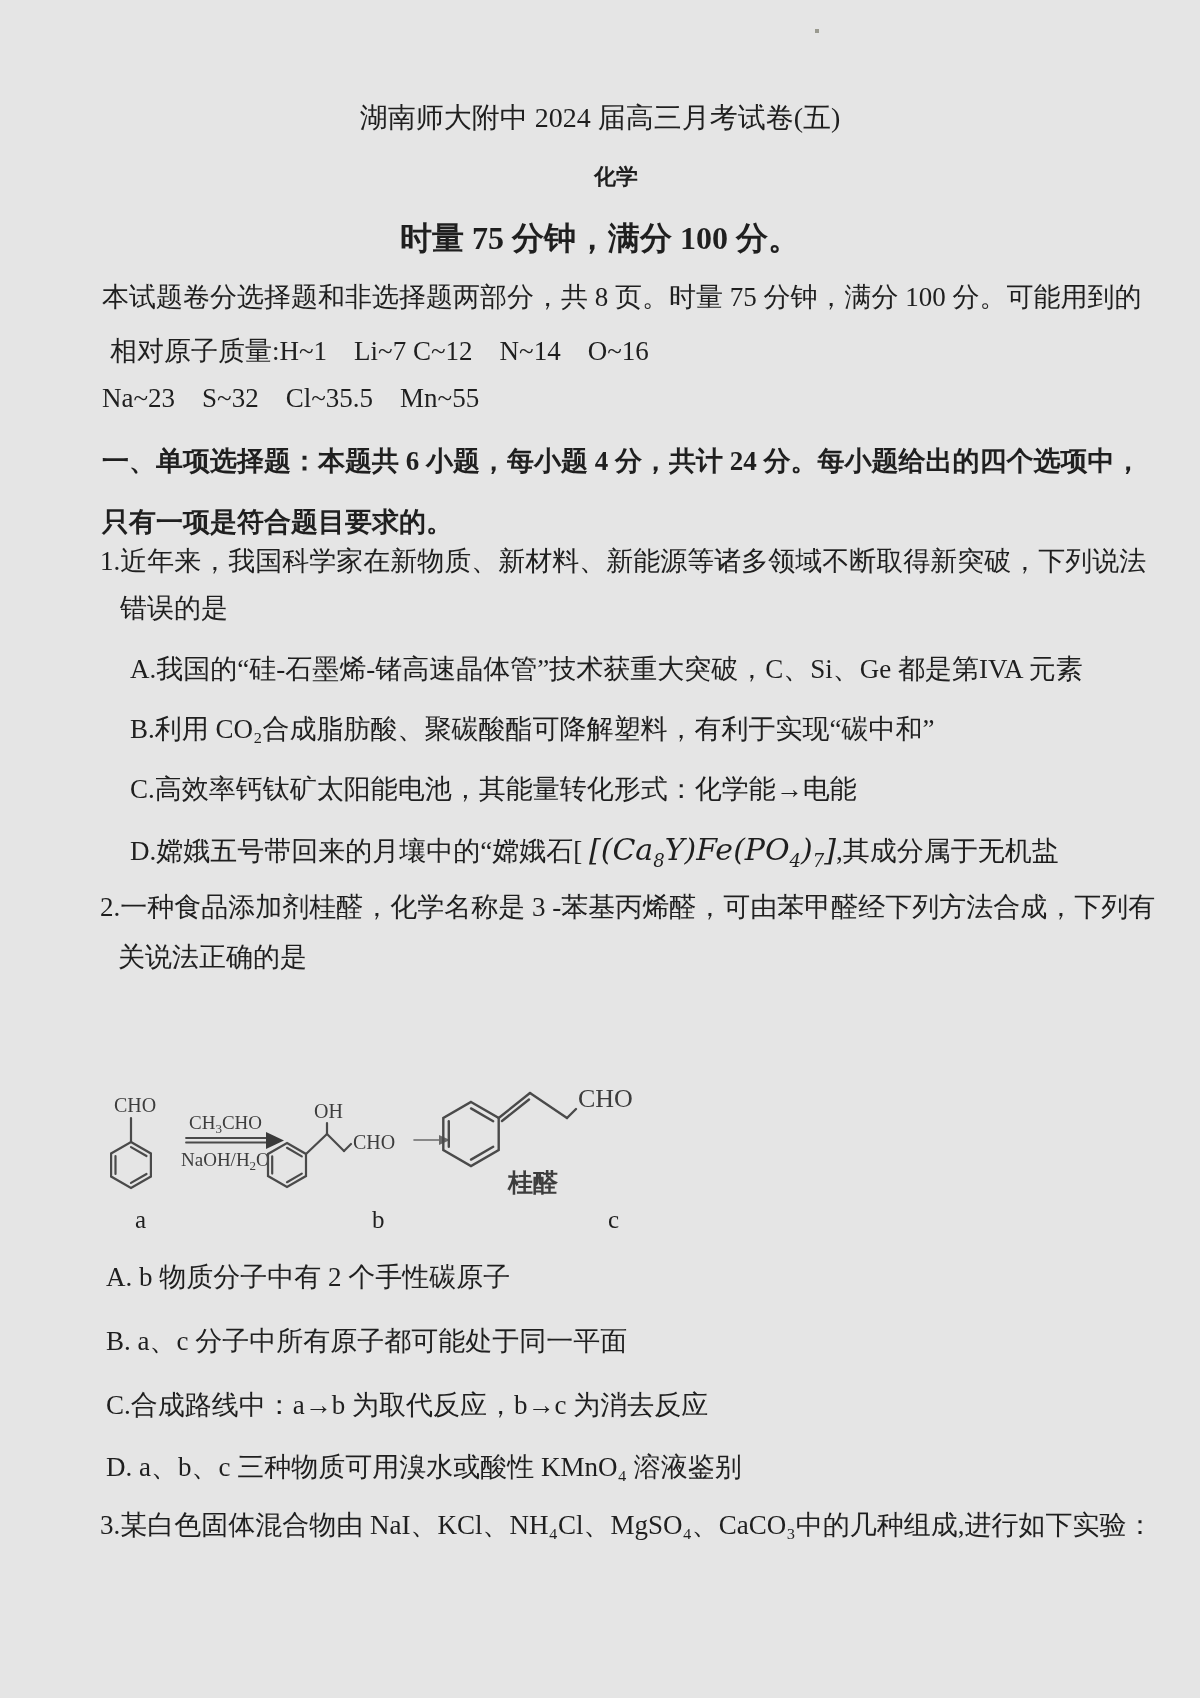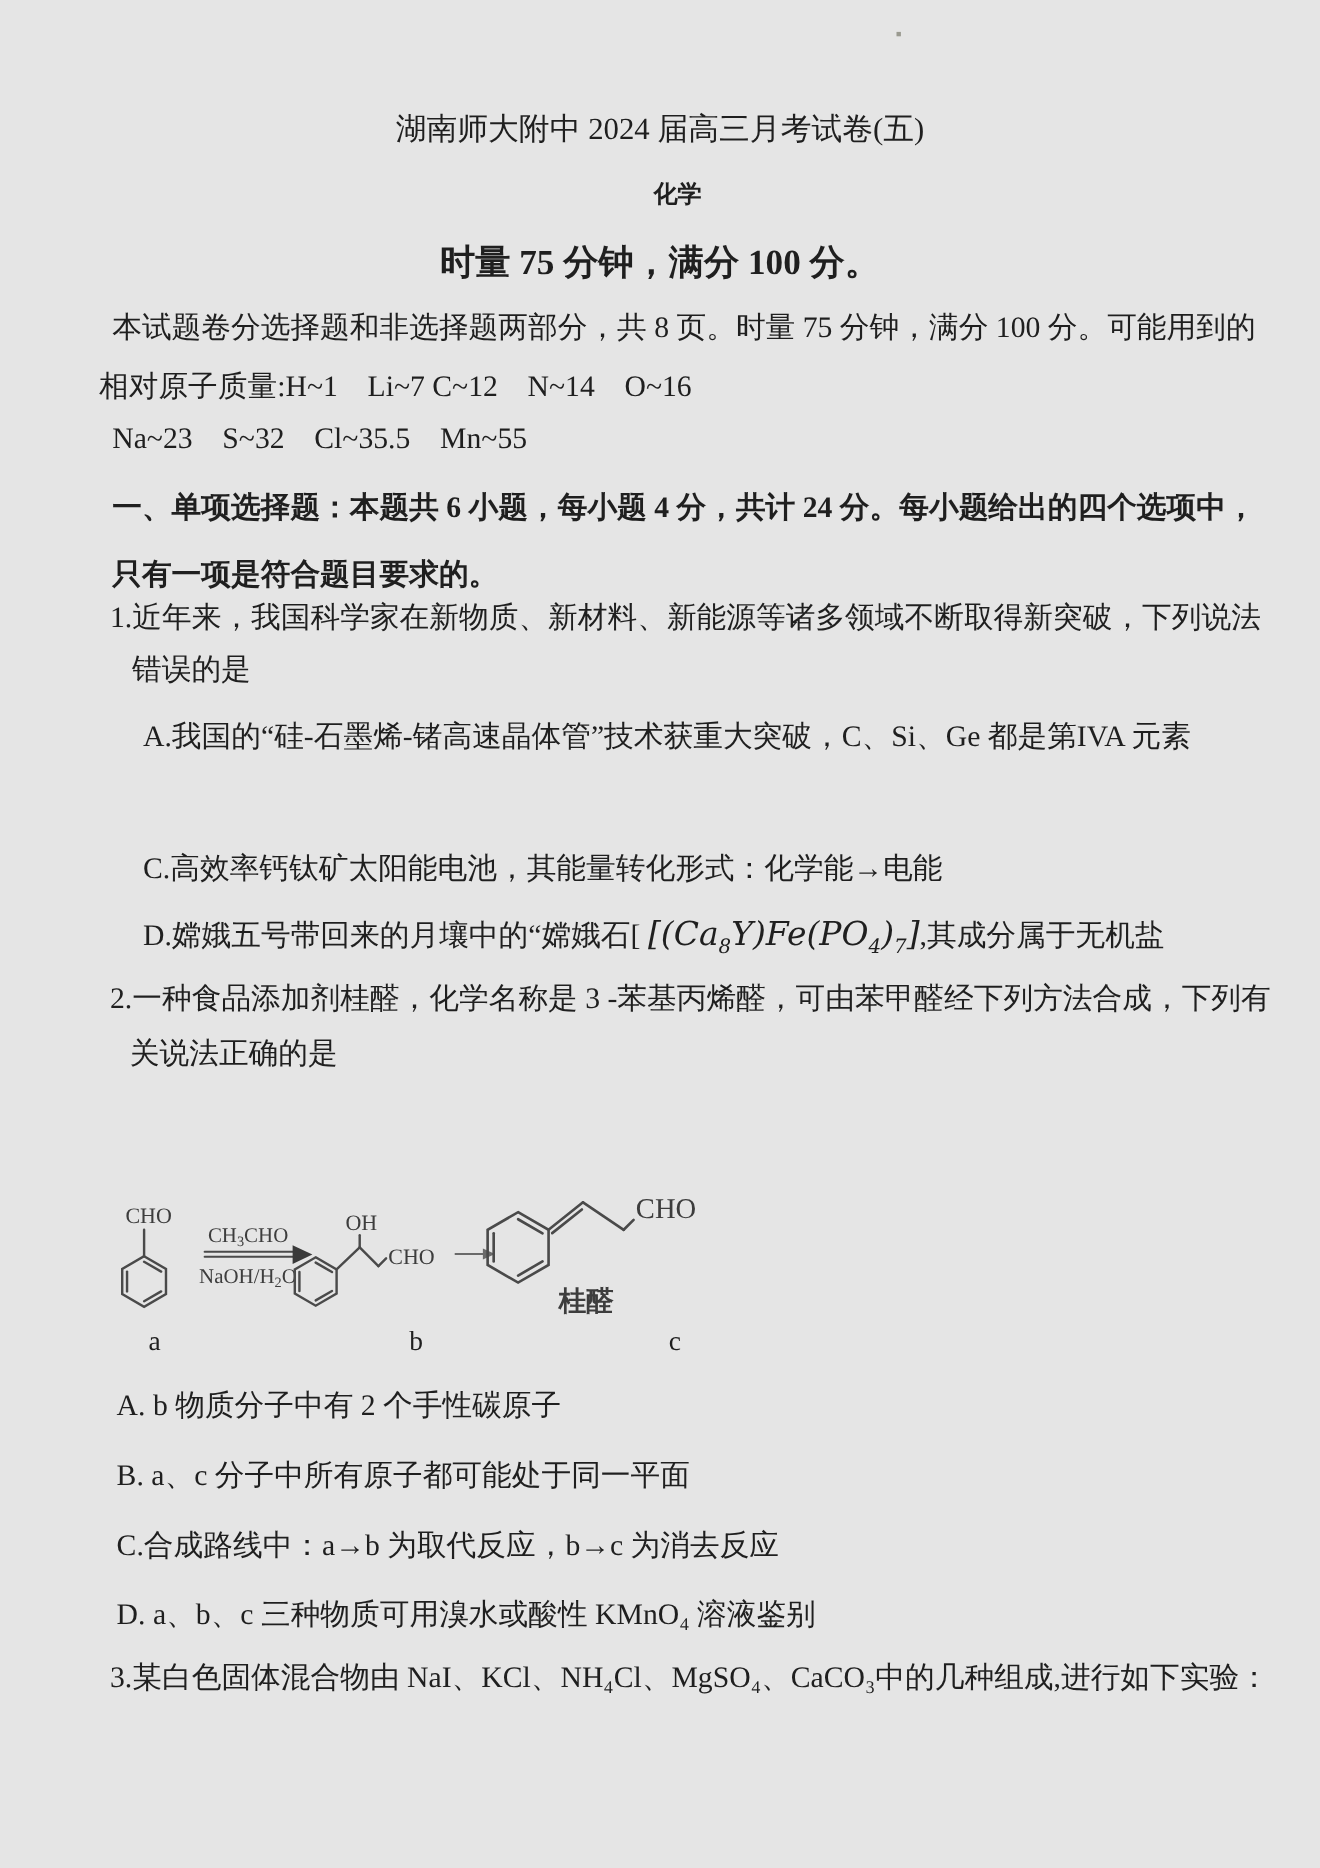--- a/index.html
+++ b/index.html
@@ -52,30 +52,31 @@
 
   <div class="corner-dot"></div>
 
   <div class="line centered title-line" style="top:101px;">湖南师大附中 2024 届高三月考试卷(五)</div>
 
   <div class="line centered subject-line bold" style="top:164px;">化学</div>
 
   <div class="line centered duration-line bold" style="top:219px;">时量 75 分钟，满分 100 分。</div>
 
   <div class="line" style="left:102px;top:281px;">本试题卷分选择题和非选择题两部分，共 8 页。时量 75 分钟，满分 100 分。可能用到的</div>
-  <div class="line" style="left:90px;top:335px;">相对原子质量:H~1    Li~7 C~12    N~14    O~16</div>
+  <div class="line" style="left:110px;top:335px;">相对原子质量:H~1    Li~7 C~12    N~14    O~16</div>
   <div class="line" style="left:102px;top:382px;">Na~23    S~32    Cl~35.5    Mn~55</div>
 
   <div class="line bold" style="left:102px;top:433px;margin-top:12px;">一、单项选择题：本题共 6 小题，每小题 4 分，共计 24 分。每小题给出的四个选项中，</div>
   <div class="line bold" style="left:102px;top:478px;margin-top:28px;">只有一项是符合题目要求的。</div>
 
   <div class="line" style="left:100px;top:545px;">1.近年来，我国科学家在新物质、新材料、新能源等诸多领域不断取得新突破，下列说法</div>
   <div class="line" style="left:120px;top:592px;">错误的是</div>
 
   <div class="line" style="left:130px;top:653px;">A.我国的“硅-石墨烯-锗高速晶体管”技术获重大突破，C、Si、Ge 都是第IVA 元素</div>
+  <div class="line" style="left:130px;top:713px;">B.利用 CO₂合成脂肪酸、聚碳酸酯可降解塑料，有利于实现“碳中和”</div>
   <div class="line" style="left:130px;top:773px;">C.高效率钙钛矿太阳能电池，其能量转化形式：化学能→电能</div>
 
   <div class="line" style="left:130px;top:832px;"><span>D.嫦娥五号带回来的月壤中的“嫦娥石[ </span><span class="formula"><span>[(Ca</span><sub>8</sub><span>Y)Fe(PO</span><sub>4</sub><span>)</span><sub>7</sub><span>]</span></span><span>,其成分属于无机盐</span></div>
 
   <div class="line" style="left:100px;top:891px;">2.一种食品添加剂桂醛，化学名称是 3 -苯基丙烯醛，可由苯甲醛经下列方法合成，下列有</div>
   <div class="line" style="left:118px;top:941px;">关说法正确的是</div>
 
   <svg class="scheme-svg" width="560" height="125" viewBox="0 0 560 125" stroke="#4a4a4a" stroke-width="2.2" fill="none" stroke-linecap="round">
 
     <g>

